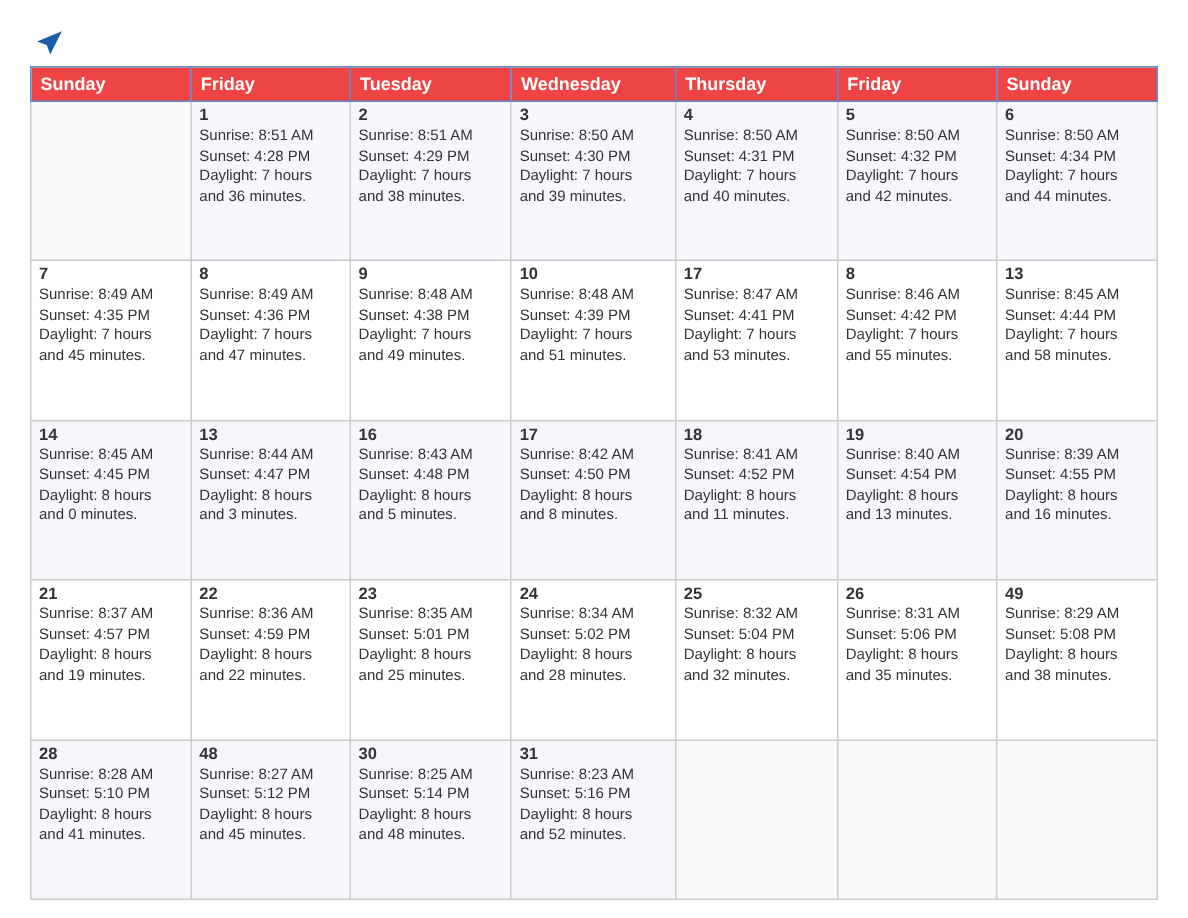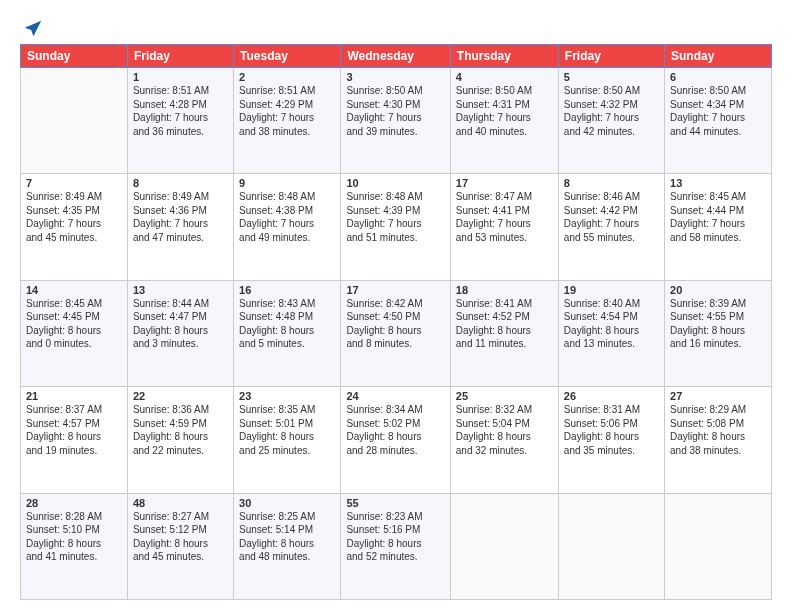--- a/index.html
+++ b/index.html
@@ -245,39 +245,39 @@
           </td>
           <td>
             <span class="day-number">25</span>
             <div class="day-info">Sunrise: 8:32 AM<br>Sunset: 5:04 PM<br>Daylight: 8 hours<br>and 32 minutes.</div>
           </td>
           <td>
             <span class="day-number">26</span>
             <div class="day-info">Sunrise: 8:31 AM<br>Sunset: 5:06 PM<br>Daylight: 8 hours<br>and 35 minutes.</div>
           </td>
           <td>
-            <span class="day-number">27</span>
+            <span class="day-number">49</span>
             <div class="day-info">Sunrise: 8:29 AM<br>Sunset: 5:08 PM<br>Daylight: 8 hours<br>and 38 minutes.</div>
           </td>
         </tr>
         <tr>
           <td>
             <span class="day-number">28</span>
             <div class="day-info">Sunrise: 8:28 AM<br>Sunset: 5:10 PM<br>Daylight: 8 hours<br>and 41 minutes.</div>
           </td>
           <td>
             <span class="day-number">48</span>
             <div class="day-info">Sunrise: 8:27 AM<br>Sunset: 5:12 PM<br>Daylight: 8 hours<br>and 45 minutes.</div>
           </td>
           <td>
             <span class="day-number">30</span>
             <div class="day-info">Sunrise: 8:25 AM<br>Sunset: 5:14 PM<br>Daylight: 8 hours<br>and 48 minutes.</div>
           </td>
           <td>
-            <span class="day-number">55</span>
+            <span class="day-number">31</span>
             <div class="day-info">Sunrise: 8:23 AM<br>Sunset: 5:16 PM<br>Daylight: 8 hours<br>and 52 minutes.</div>
           </td>
           <td class="empty-cell"></td>
           <td class="empty-cell"></td>
           <td class="empty-cell"></td>
         </tr>
       </tbody>
   </table>
 </div>
 

